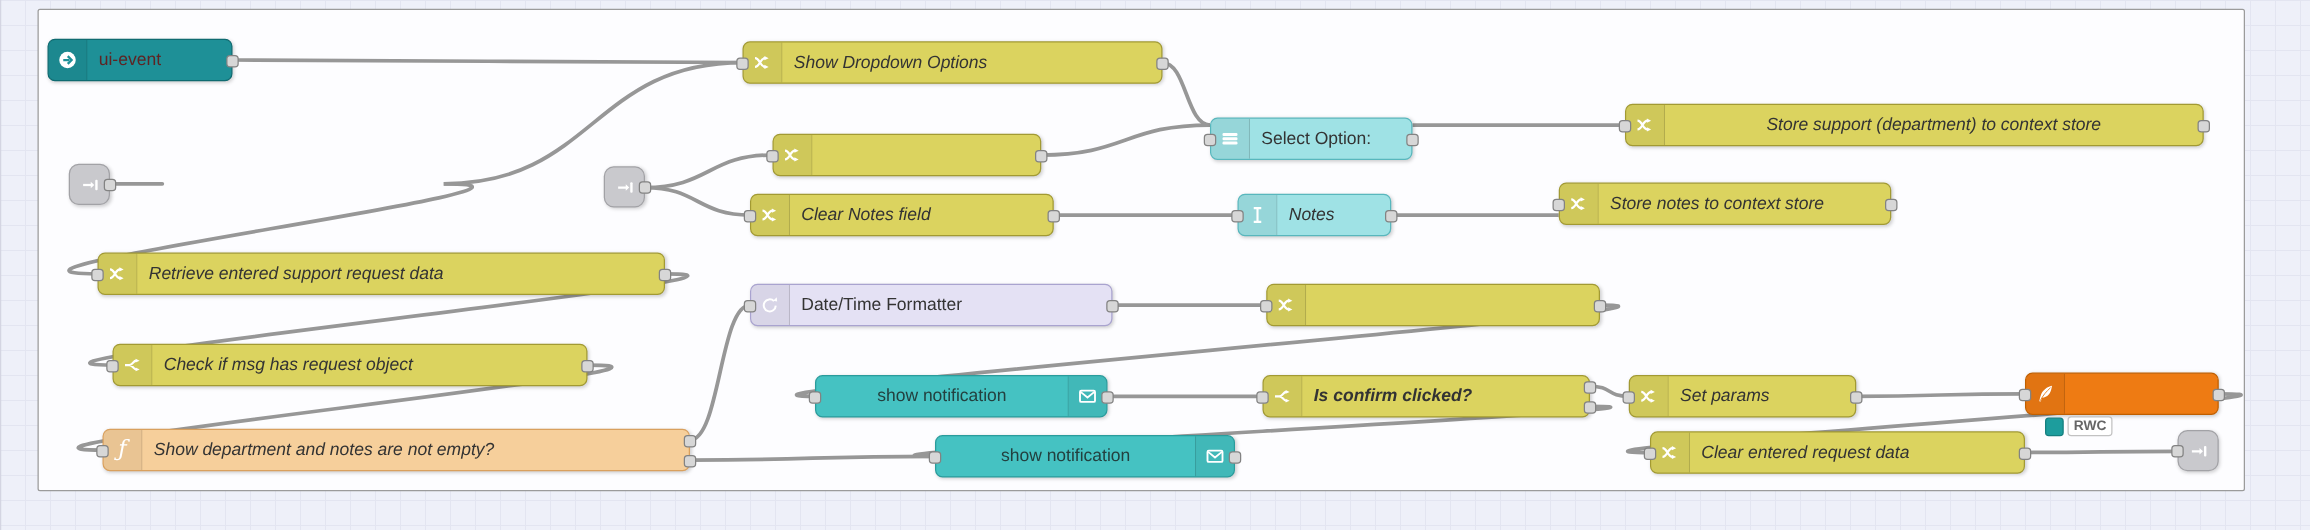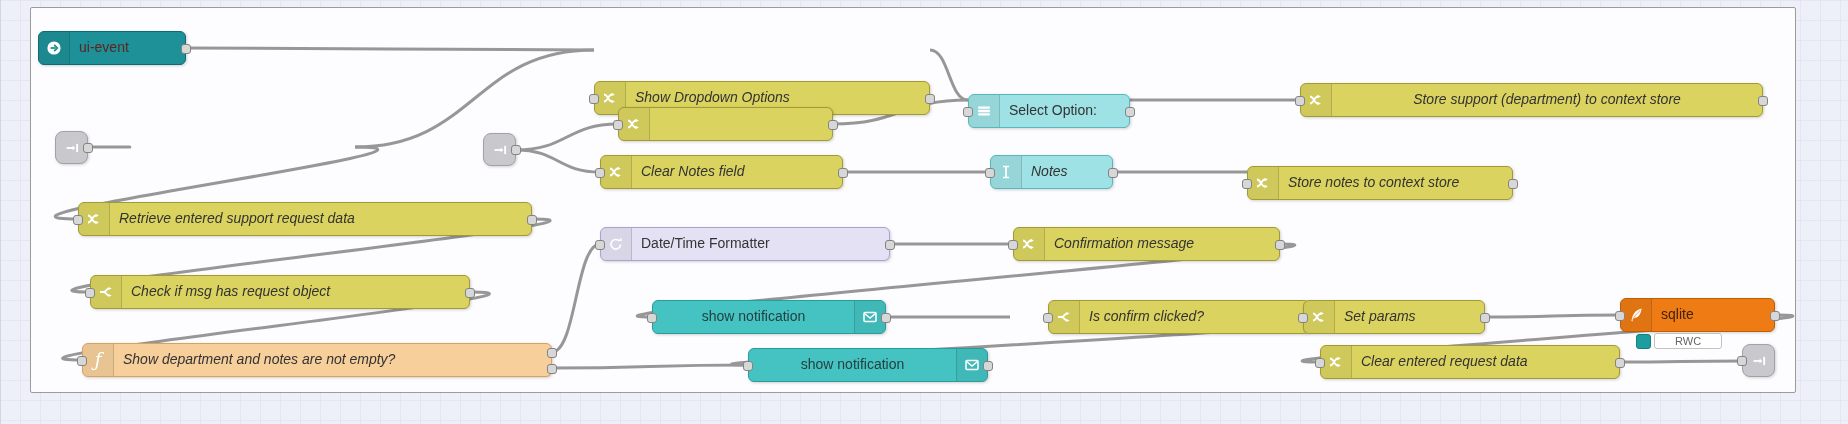--- a/index.html
+++ b/index.html
@@ -30,21 +30,21 @@
     border-radius:3px;box-sizing:border-box;}
   .port.in{left:-6px;}
   .port.out{right:-6px;}
   .linknode{position:absolute;z-index:3;width:33px;height:33px;border-radius:8px;
     background:#c9c9cd;border:1px solid #a2a2a6;box-sizing:border-box;
     display:flex;align-items:center;justify-content:center;box-shadow:1px 1px 3px rgba(0,0,0,.18);}
   .fn-glyph{font-family:"DejaVu Serif",serif;font-style:italic;font-size:18px;color:#fff;line-height:1;}
   #rwc-badge{position:absolute;z-index:4;display:flex;align-items:center;gap:3px;}
   #rwc-square{width:13px;height:13px;border-radius:3px;background:#1d9d9d;border:1px solid #157f7f;}
   #rwc-label{font-size:11px;color:#666;background:#fff;border:1px solid #c2c2c2;
-    border-radius:3px;padding:0 20px;line-height:14px;}
+    border-radius:3px;padding:0 4px;line-height:14px;font-weight:bold;}
 </style>
 </head>
 <body>
 
 <div id="stage">
   <div id="edge-line"></div>
   <div id="group-box" style="left: 30px; top: 7px; width: 1764px; height: 384px;"></div>
   <div id="group-title" style="left: 38px; top: 12px;">Create a new support request</div>
   <svg id="wire-layer" width="1848" height="424">
       <path d="M 186 48 C 390 48 390 50 594 50"></path>
@@ -79,21 +79,21 @@
       <div class="icon-box left">
         <svg width="16" height="16" viewBox="0 0 16 16">
           <circle cx="8" cy="8" r="6.6" fill="#fff"></circle>
           <path d="M4.6 8 h5" stroke="#1e9097" stroke-width="1.8" fill="none"></path>
           <path d="M8.2 4.9 L11.3 8 L8.2 11.1" stroke="#1e9097" stroke-width="1.8" fill="none"></path>
         </svg>
       </div>
       <div class="node-label" style="color: rgb(94, 36, 36);">ui-event</div>
       <span class="port out" style="top: 12px;"></span>
     </div>
-    <div class="node italic" style="left: 594px; top: 33px; width: 336px; background: rgb(219, 211, 95); border-color: rgb(162, 154, 51); margin-top: 48px;">
+    <div class="node italic" style="left: 594px; top: 33px; width: 336px; background: rgb(219, 211, 95); border-color: rgb(162, 154, 51);">
       <div class="icon-box left">
         <svg width="16" height="16" viewBox="0 0 16 16">
           <path d="M2 11.5 C6 11.5 6 4.5 10 4.5 M2 4.5 C6 4.5 6 11.5 10 11.5" stroke="#fff" stroke-width="1.8" fill="none"></path>
           <path d="M9.5 2.8 l3.4 1.7 -3.4 1.7z" fill="#fff"></path>
           <path d="M9.5 9.8 l3.4 1.7 -3.4 1.7z" fill="#fff"></path>
         </svg>
       </div>
       <div class="node-label">Show Dropdown Options</div>
       <span class="port in" style="top: 12px;"></span>
       <span class="port out" style="top: 12px;"></span>
@@ -148,21 +148,21 @@
     <div class="node italic" style="left: 990px; top: 155px; width: 123px; background: rgb(159, 226, 229); border-color: rgb(88, 183, 189);">
       <div class="icon-box left">
         <svg width="16" height="16" viewBox="0 0 16 16">
           <path d="M5 2.5 h6 M8 2.5 v11 M5 13.5 h6" stroke="#fff" stroke-width="1.7" fill="none"></path>
         </svg>
       </div>
       <div class="node-label">Notes</div>
       <span class="port in" style="top: 12px;"></span>
       <span class="port out" style="top: 12px;"></span>
     </div>
-    <div class="node italic" style="left: 1247px; top: 166px; width: 266px; background: rgb(219, 211, 95); border-color: rgb(162, 154, 51);">
+    <div class="node italic" style="left: 1247px; top: 146px; width: 266px; background: rgb(219, 211, 95); border-color: rgb(162, 154, 51);">
       <div class="icon-box left">
         <svg width="16" height="16" viewBox="0 0 16 16">
           <path d="M2 11.5 C6 11.5 6 4.5 10 4.5 M2 4.5 C6 4.5 6 11.5 10 11.5" stroke="#fff" stroke-width="1.8" fill="none"></path>
           <path d="M9.5 2.8 l3.4 1.7 -3.4 1.7z" fill="#fff"></path>
           <path d="M9.5 9.8 l3.4 1.7 -3.4 1.7z" fill="#fff"></path>
         </svg>
       </div>
       <div class="node-label">Store notes to context store</div>
       <span class="port in" style="top: 12px;"></span>
       <span class="port out" style="top: 12px;"></span>
@@ -191,21 +191,20 @@
       <span class="port out" style="top: 12px;"></span>
     </div>
     <div class="node italic" style="left: 1013px; top: 227px; width: 267px; background: rgb(219, 211, 95); border-color: rgb(162, 154, 51);">
       <div class="icon-box left">
         <svg width="16" height="16" viewBox="0 0 16 16">
           <path d="M2 11.5 C6 11.5 6 4.5 10 4.5 M2 4.5 C6 4.5 6 11.5 10 11.5" stroke="#fff" stroke-width="1.8" fill="none"></path>
           <path d="M9.5 2.8 l3.4 1.7 -3.4 1.7z" fill="#fff"></path>
           <path d="M9.5 9.8 l3.4 1.7 -3.4 1.7z" fill="#fff"></path>
         </svg>
       </div>
-      <div class="node-label">Confirmation message</div>
       <span class="port in" style="top: 12px;"></span>
       <span class="port out" style="top: 12px;"></span>
     </div>
     <div class="node italic" style="left: 90px; top: 275px; width: 380px; background: rgb(219, 211, 95); border-color: rgb(162, 154, 51);">
       <div class="icon-box left">
         <svg width="16" height="16" viewBox="0 0 16 16">
           <path d="M2 8 h3.5 M5.5 8 C8.5 8 8.5 4.5 11 4.5 M5.5 8 C8.5 8 8.5 11.5 11 11.5" stroke="#fff" stroke-width="1.8" fill="none"></path>
           <path d="M10.5 3 l3.2 1.5 -3.2 1.5z" fill="#fff"></path>
           <path d="M10.5 10 l3.2 1.5 -3.2 1.5z" fill="#fff"></path>
         </svg>
@@ -218,21 +217,21 @@
       <div class="icon-box right">
         <svg width="16" height="16" viewBox="0 0 16 16">
           <rect x="2" y="3.5" width="12" height="9" rx="1" stroke="#fff" stroke-width="1.5" fill="none"></rect>
           <path d="M2.5 4.5 L8 9 L13.5 4.5" stroke="#fff" stroke-width="1.5" fill="none"></path>
         </svg>
       </div>
       <div class="node-label center" style="color: rgb(35, 64, 63);">show notification</div>
       <span class="port in" style="top: 12px;"></span>
       <span class="port out" style="top: 12px;"></span>
     </div>
-    <div class="node italic" style="left: 1048px; top: 300px; width: 262px; background: rgb(219, 211, 95); border-color: rgb(162, 154, 51);">
+    <div class="node italic" style="left: 1010px; top: 300px; width: 262px; background: rgb(219, 211, 95); border-color: rgb(162, 154, 51); font-weight: bold;">
       <div class="icon-box left">
         <svg width="16" height="16" viewBox="0 0 16 16">
           <path d="M2 8 h3.5 M5.5 8 C8.5 8 8.5 4.5 11 4.5 M5.5 8 C8.5 8 8.5 11.5 11 11.5" stroke="#fff" stroke-width="1.8" fill="none"></path>
           <path d="M10.5 3 l3.2 1.5 -3.2 1.5z" fill="#fff"></path>
           <path d="M10.5 10 l3.2 1.5 -3.2 1.5z" fill="#fff"></path>
         </svg>
       </div>
       <div class="node-label">Is confirm clicked?</div>
       <span class="port in" style="top: 12px;"></span>
       <span class="port out" style="top: 4px;"></span>
@@ -250,21 +249,20 @@
       <span class="port in" style="top: 12px;"></span>
       <span class="port out" style="top: 12px;"></span>
     </div>
     <div class="node" style="left: 1620px; top: 298px; width: 155px; background: rgb(238, 123, 19); border-color: rgb(192, 95, 0);">
       <div class="icon-box left">
         <svg width="16" height="16" viewBox="0 0 16 16">
           <path d="M13.6 1.6 C9.6 2.4 6.2 5.2 4.8 8.8 C4.2 10.4 3.8 12 3.4 13.9 l1.2.3 C5 13.1 5.2 12.2 5.6 11.2 C10 10.8 12.6 8.4 13.6 1.6 z" fill="#fff"></path>
           <path d="M4.2 13.6 C6.4 9.2 9.2 6 12.4 3.2" stroke="#e8882c" stroke-width=".8" fill="none"></path>
         </svg>
       </div>
-      <div class="node-label" style="color: rgb(66, 35, 10);">sqlite</div>
       <span class="port in" style="top: 12px;"></span>
       <span class="port out" style="top: 12px;"></span>
     </div>
     <div class="node italic" style="left: 82px; top: 343px; width: 470px; background: rgb(246, 207, 155); border-color: rgb(217, 160, 94);">
       <div class="icon-box left">
         <span class="fn-glyph">ƒ</span>
       </div>
       <div class="node-label">Show department and notes are not empty?</div>
       <span class="port in" style="top: 12px;"></span>
       <span class="port out" style="top: 4px;"></span>

